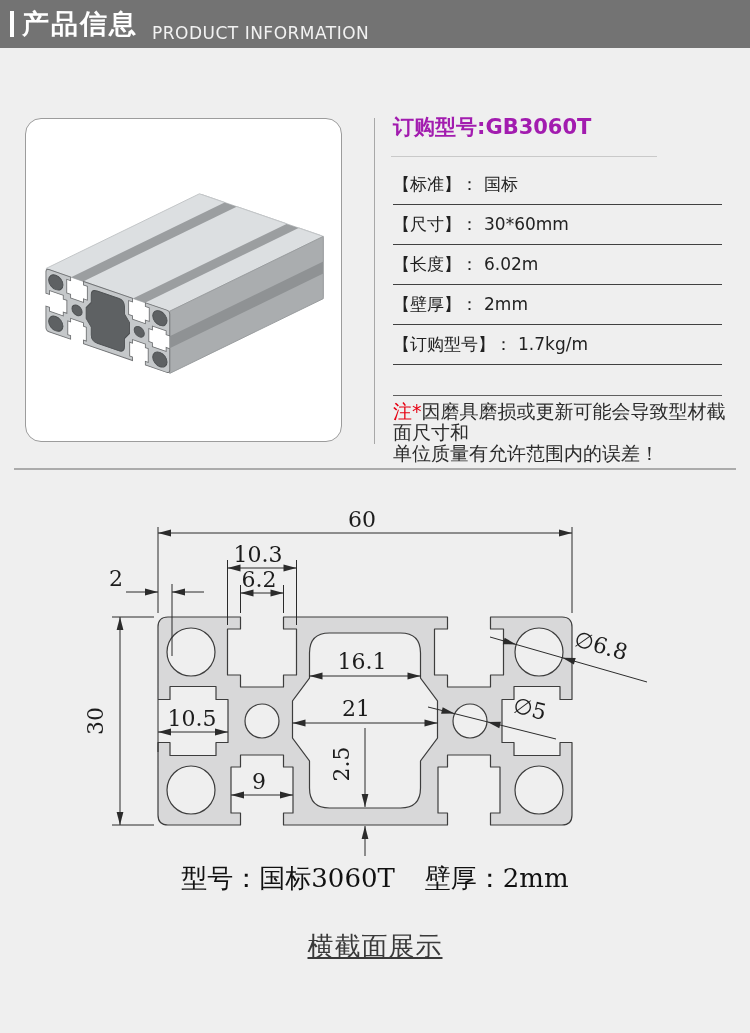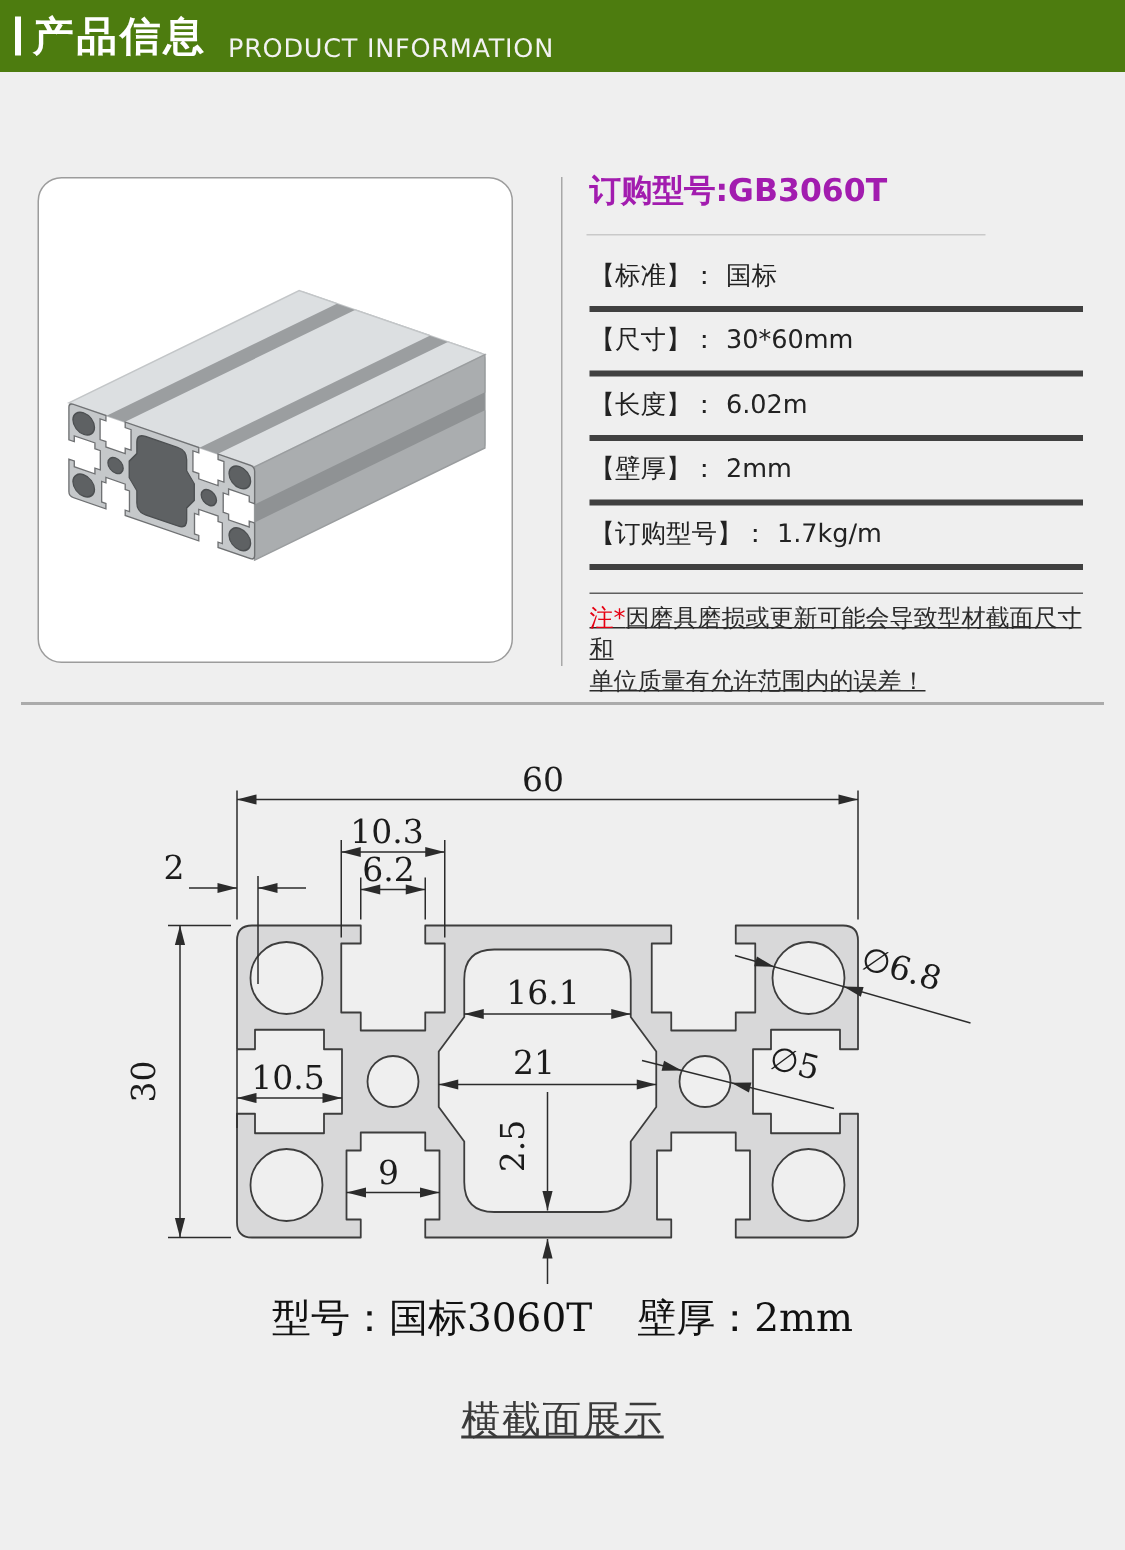--- a/index.html
+++ b/index.html
@@ -1,35 +1,35 @@
 <!DOCTYPE html>
 <html><head>
 <meta charset="utf-8">
 <style>
   html,body{margin:0;padding:0;}
   body{background:#efefef;}
   .page{position:relative;width:750px;height:1033px;background:#efefef;overflow:hidden;
         font-family:"DejaVu Sans","Liberation Sans",sans-serif;color:#222;}
   
-  .hdr{position:absolute;left:0;top:0;width:750px;height:48px;background:#4d7c0f;}
+  .hdr{position:absolute;left:0;top:0;width:750px;height:48px;background:#737373;}
   .hdr-bar{position:absolute;left:10px;top:11px;width:4px;height:26px;background:#ffffff;}
   .hdr-title{position:absolute;left:22px;top:6px;font-size:27px;font-weight:bold;color:#ffffff;letter-spacing:2px;}
   .hdr-sub{position:absolute;left:152px;top:23px;font-size:17px;color:#f2f2f2;letter-spacing:0.5px;}
   
   .photo-box{position:absolute;left:25px;top:118px;width:315px;height:322px;background:#ffffff;
              border:1px solid #9c9c9c;border-radius:16px;overflow:hidden;}
   .vdiv{position:absolute;left:374px;top:118px;width:1px;height:326px;background:#a8a8a8;}
   
   .spec-title{position:absolute;left:393px;top:113px;font-size:21px;font-weight:bold;color:#a21caf;}
   .spec-title-line{position:absolute;left:391px;top:156px;width:266px;height:1px;background:#c9c9c9;}
   .spec-rows{position:absolute;left:393px;top:165px;width:329px;}
-  .spec-row{height:39px;line-height:39px;font-size:17px;border-bottom:4px solid #404040;white-space:nowrap;}
+  .spec-row{height:39px;line-height:39px;font-size:17px;border-bottom:1px solid #404040;white-space:nowrap;}
   .spec-value{margin-left:6px;}
   .note-topline{position:absolute;left:393px;top:395px;width:329px;height:1px;background:#5f5f5f;}
-  .note{position:absolute;left:393px;top:401px;width:334px;font-size:16px;line-height:21px;color:#2b2b2b;text-decoration:underline;}
+  .note{position:absolute;left:393px;top:401px;width:334px;font-size:19px;line-height:21px;color:#2b2b2b;}
   .note-mark{color:#e60012;}
   
   .hdiv{position:absolute;left:14px;top:468px;width:722px;height:2px;background:#ababab;}
   
   .draw{position:absolute;left:0;top:495px;}
   .caption{position:absolute;left:0;top:861px;width:750px;display:flex;justify-content:center;gap:30px;
            font-family:"DejaVu Serif","Liberation Serif",serif;font-size:26px;color:#111;}
   .foot{position:absolute;left:0;top:929px;width:750px;text-align:center;font-size:26px;color:#3a3a3a;letter-spacing:1px;text-decoration:underline;}
   svg text.dim{font-family:"DejaVu Serif","Liberation Serif",serif;font-size:22px;fill:#1c1c1c;}
 </style>

